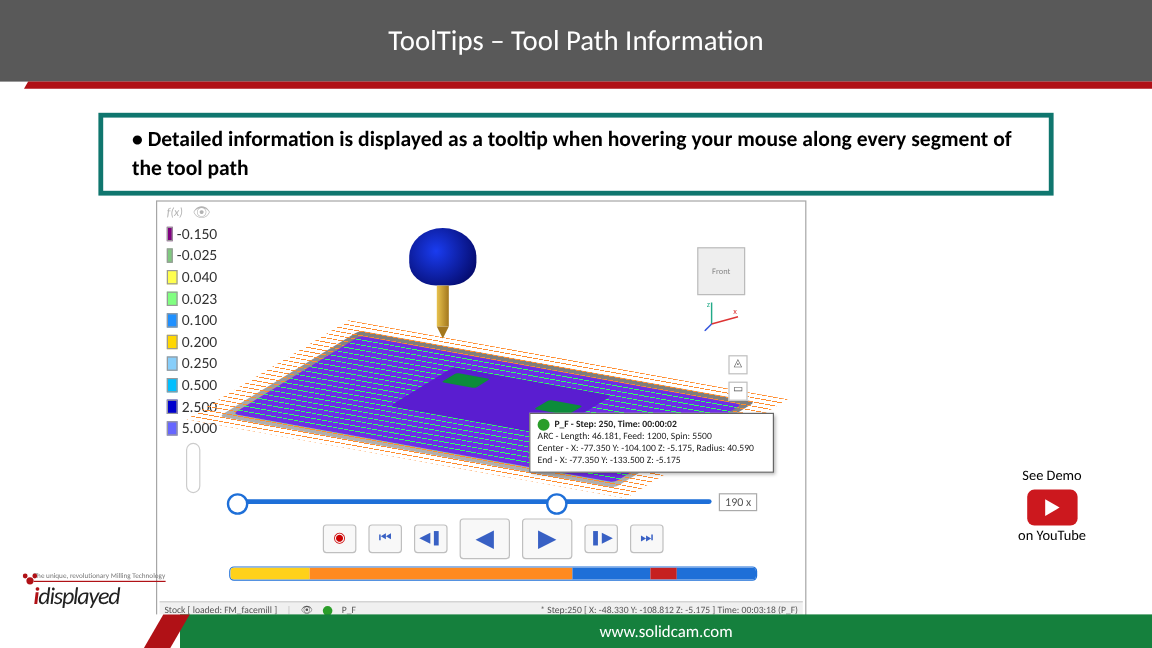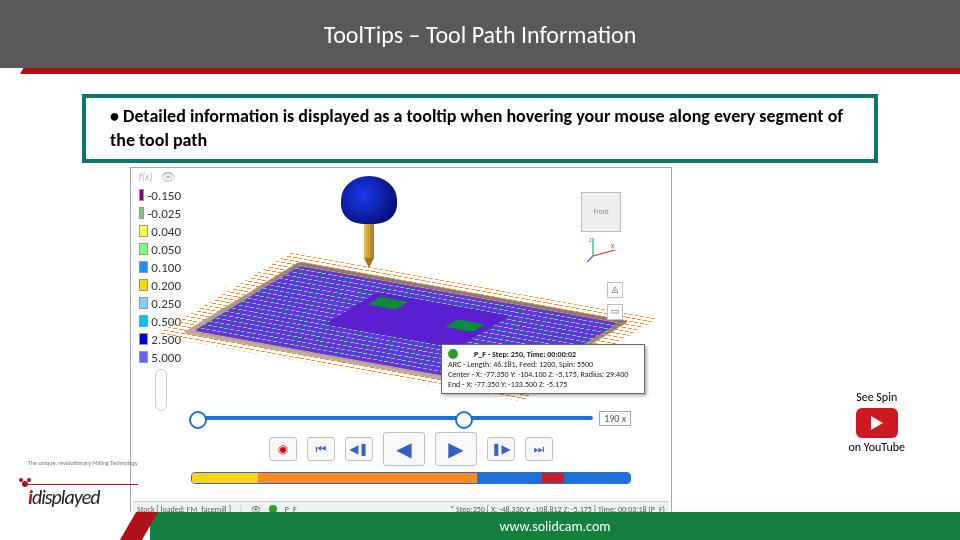--- a/index.html
+++ b/index.html
@@ -11,40 +11,40 @@
   .bullet-text::before{content:"• ";}
   .simwrap{width:540px;height:350px;margin-top:4px;margin-left:70px;border:1px solid #a6a6a6;background:#fff;position:relative;overflow:hidden}
   .simheader{position:absolute;top:2px;left:8px;display:flex;gap:8px;font-size:10px;color:#b3b3b3;align-items:flex-start}
   .fx{font-style:italic}
   .eye{font-size:12px}
   .legend{position:absolute;top:20px;left:8px;width:42px}
   .lg-row{display:flex;align-items:center;font-size:13px;color:#333;margin-bottom:3px}
   .lg-sw{width:10px;height:10px;margin-right:3px;border:1px solid #999}
   .c1{background:#800080}.c2{background:#7fc97f}.c3{background:#ffff4d}.c4{background:#80ff80}.c5{background:#1e90ff}.c6{background:#ffd700}.c7{background:#87cefa}.c8{background:#00bfff}.c9{background:#0000cd}.c10{background:#6666ff}
   .lg-bar{width:10px;height:40px;background:linear-gradient(#f0f,#79f #79f,#fff);border:1px solid #ccc;border-radius:6px;margin-left:16px;margin-top:4px}
-  .stage{position:absolute;top:14px;left:60px;right:40px;height:270px}
+  .stage{position:absolute;top:28px;left:60px;right:40px;height:270px}
   
   .part{position:absolute;left:50px;top:80px;width:330px;height:130px;transform:matrix(1,0.18,-0.9,0.55,0,0)}
   .base{position:absolute;width:100%;height:100%;background:linear-gradient(#7d7d7d,#b0b0b0);border-radius:4px}
   .face{position:absolute;left:6px;top:6px;right:6px;bottom:6px;background:#6f2ee6;border-radius:4px}
   .lines{position:absolute;left:-18px;top:-10px;right:-18px;bottom:-10px;background:repeating-linear-gradient(0deg,transparent 0 4px,#ff8c2e 4px 5px)}
   .lines2{position:absolute;left:6px;top:6px;right:6px;bottom:6px;background:repeating-linear-gradient(0deg,transparent 0 5px,#2eff61 5px 6px)}
   .insets{position:absolute;left:30%;top:18%;width:40%;height:45%;background:#5a1dd0;border-radius:4px}
   .pad1,.pad2{position:absolute;width:28px;height:14px;background:#0c8c3b;border-radius:2px}
   .pad1{left:8px;top:6px}.pad2{right:8px;top:18px}
   .tool{position:absolute;left:150px;top:-6px;width:56px;height:90px}
   .tool .body{width:56px;height:48px;background:radial-gradient(circle at 40% 40%,#1a3cf0,#000050);border-radius:50% 50% 40% 40%}
   .tool .shank{width:10px;height:34px;background:linear-gradient(90deg,#e8c24d,#a3771d);margin:0 auto}
   .tool .tip{width:0;height:0;border-left:5px solid transparent;border-right:5px solid transparent;border-top:10px solid #a3771d;margin:0 auto}
   .tricube{position:absolute;top:10px;right:10px;width:38px;height:38px;border:1px solid #bbb;font-size:7px;color:#888;display:flex;align-items:center;justify-content:center;background:#eee}
   .axisline{position:absolute;top:54px;right:14px;width:30px;height:26px;pointer-events:none}
   .extra-icons{position:absolute;top:100px;right:8px;display:flex;flex-direction:column;gap:6px}
   .extra-icons span{width:14px;height:14px;border:1px solid #bfbfbf;font-size:9px;text-align:center;color:#555;background:#fff}
   .tooltip{position:absolute;top:176px;left:310px;width:190px;background:#fff;border:1px solid #666;box-shadow:2px 2px 3px rgba(0,0,0,.3);padding:4px 6px;font-size:8px;line-height:1.25;color:#222}
-  .tooltip .tt-head{display:flex;align-items:center;font-weight:bold;gap:16px}
+  .tooltip .tt-head{display:flex;align-items:center;font-weight:bold;gap:4px}
   .tt-ico{width:10px;height:10px;background:#2a9d2a;border-radius:50%;flex:none}
   .controls{position:absolute;bottom:34px;left:60px;right:40px}
   .slider{display:flex;align-items:center;gap:6px;margin-bottom:6px}
   .track{flex:1;height:4px;background:#1e6fd8;border-radius:2px;position:relative}
   .track::before,.track::after{content:"";position:absolute;top:-5px;width:14px;height:14px;border-radius:50%;background:#fff;border:2px solid #1e6fd8}
   .track::before{left:-2px}.track::after{right:30%}
   .spdbox{border:1px solid #aaa;padding:0 4px;font-size:10px;color:#555;background:#fff}
   .playbtns{display:flex;gap:10px;justify-content:center;align-items:center}
   .tb{border:1px solid #bfbfbf;border-radius:3px;background:#f8f8f8;width:26px;height:22px;display:flex;align-items:center;justify-content:center;font-size:12px;color:#3860c4}
   .tb.big{width:40px;height:32px;font-size:20px}
@@ -63,21 +63,21 @@
   .footer{position:absolute;bottom:0;left:0;right:0;height:28px;display:flex}
   .foot-white{width:140px;background:#fff;position:relative}
   .foot-red{flex:1;background:#15803d;display:flex;align-items:center}
   .foot-skew{width:22px;height:100%;background:#b01116;transform:skewX(-30deg);margin-left:-12px}
   .foot-url{color:#fff;margin:0 auto;font-size:14px}
   .foot-black{width:180px;background:#000;display:flex;align-items:center;justify-content:center;gap:6px;padding:0 8px}
   .sc-ico{width:18px;height:18px;border-radius:50%;background:radial-gradient(circle at 40% 40%,#fff,#f6bc00 40%,#b01116 70%)}
   .sc-txt{color:#fff;font-size:5.5px;line-height:1.05}
   .sc-txt .big{font-size:14px;font-weight:bold;font-style:italic}
   .im-logo{position:absolute;bottom:33px;left:28px;font-size:8px;line-height:1;color:#444}
-  .im-top{border-bottom:1px solid #b01116;margin-bottom:2px;padding-bottom:18px;font-size:6px;color:#777}
+  .im-top{border-bottom:1px solid #b01116;margin-bottom:2px;padding-bottom:1px;font-size:6px;color:#777}
   .im-name .r{color:#b01116;font-style:italic;font-weight:bold;font-size:20px;letter-spacing:-1px}
   .im-name .k{font-size:20px;font-style:italic;letter-spacing:-1px;color:#222}
   .im-name{position:relative}
   .im-name::before{content:"";position:absolute;left:-6px;top:-6px;width:6px;height:6px;border-radius:50%;background:#b01116;box-shadow:4px -4px 0 -1px #b01116,-4px -4px 0 -1px #b01116}
 </style>
 </head>
 <body>
 
 <div class="titlebar">
   <span>ToolTips – Tool Path Information</span>
@@ -103,21 +103,21 @@
       <div class="lg-row">
           <span class="lg-sw c2"></span>
           <span>-0.025</span>
         </div>
       <div class="lg-row">
           <span class="lg-sw c3"></span>
           <span>0.040</span>
         </div>
       <div class="lg-row">
           <span class="lg-sw c4"></span>
-          <span>0.050</span>
+          <span>0.023</span>
         </div>
       <div class="lg-row">
           <span class="lg-sw c5"></span>
           <span>0.100</span>
         </div>
       <div class="lg-row">
           <span class="lg-sw c6"></span>
           <span>0.200</span>
         </div>
       <div class="lg-row">
@@ -170,21 +170,21 @@
         <span>▭</span>
       </div>
     </div>
 
     <div class="tooltip">
       <div class="tt-head">
           <span class="tt-ico"></span>
           <span>P_F - Step: 250, Time: 00:00:02</span>
         </div>
       <div>ARC - Length: 46.181, Feed: 1200, Spin: 5500</div>
-      <div>Center - X: -77.350 Y: -104.100 Z: -5.175, Radius: 29.400</div>
+      <div>Center - X: -77.350 Y: -104.100 Z: -5.175, Radius: 40.590</div>
       <div>End - X: -77.350 Y: -133.500 Z: -5.175</div>
     </div>
 
     <div class="controls">
       <div class="slider">
         <div class="track"></div>
         <span class="spdbox">190 x</span>
       </div>
       <div class="playbtns">
         <span class="tb rec">◉</span>
@@ -209,21 +209,21 @@
       <span class="sep">|</span>
       <span>👁</span>
       <span style="width:8px;height:8px;background:#2a9d2a;border-radius:50%;display:inline-block"></span>
       <span class="mid">P_F</span>
       <span>* Step:250 [ X: -48.330 Y: -108.812 Z: -5.175 ] Time: 00:03:18 (P_F)</span>
     </div>
   </div>
 </div>
 
 <div class="rightcol">
-  <div>See Spin</div>
+  <div>See Demo</div>
   <div class="yt">
       <div class="tri"></div>
     </div>
   <div>on YouTube</div>
 </div>
 
 <div class="im-logo">
   <div class="im-top">The unique, revolutionary Milling Technology</div>
   <div class="im-name"><span class="r">i</span><span class="k">displayed</span></div>
 </div>

